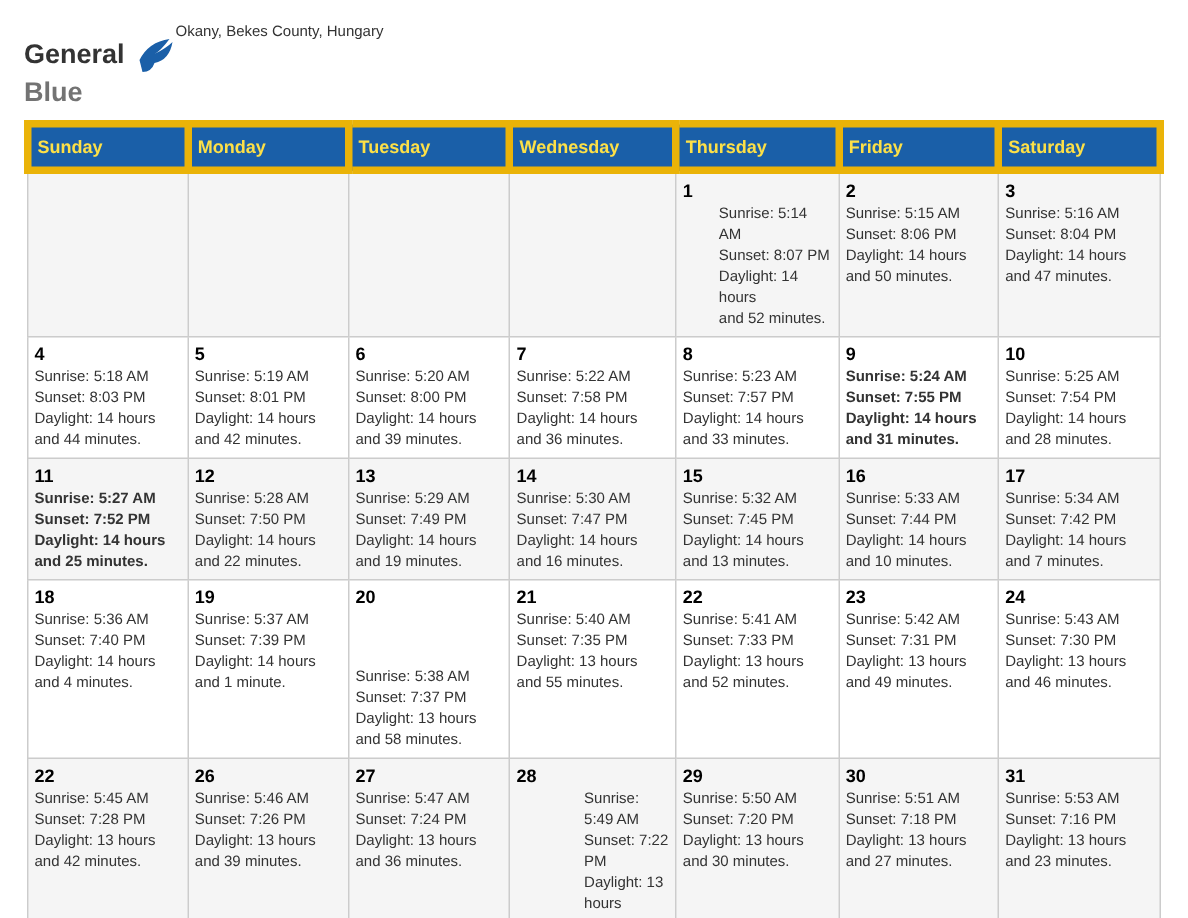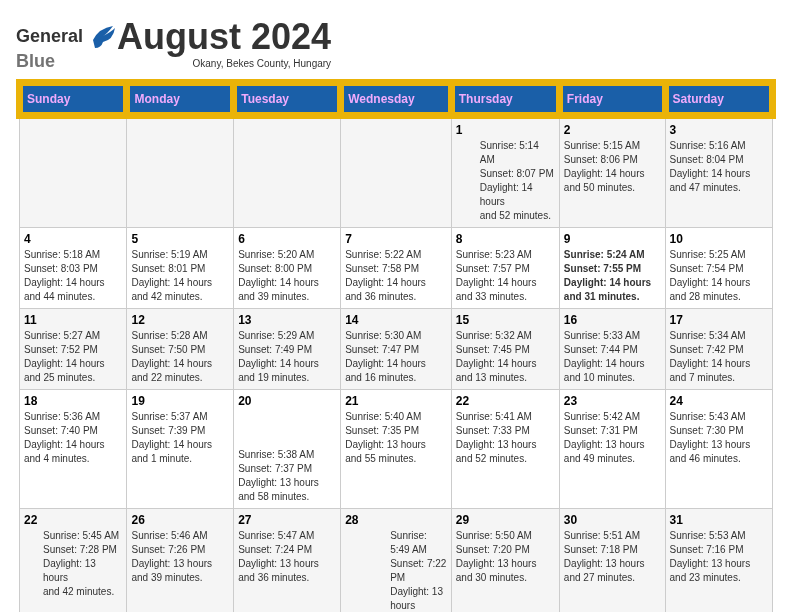--- a/index.html
+++ b/index.html
@@ -49,26 +49,26 @@
       font-size: 10px;
       color: #333;
     }
     table {
       width: 100%;
       border-collapse: collapse;
       font-size: 11px;
     }
     thead tr th {
       background-color: #1a5fa8;
-      color: #f0abfc;
+      color: #fde047;
       padding: 6px 4px;
       text-align: left;
       font-size: 12px;
       font-weight: bold;
-      border: 7px solid #eab308;
+      border: 5px solid #eab308;
     }
     tbody tr td {
       border: 1px solid #ccc;
       vertical-align: top;
       padding: 4px;
       width: 113px;
       min-height: 80px;
       background: #fff;
     }
     tbody tr:nth-child(odd) td {
@@ -105,21 +105,20 @@
         <span class="logo-text-general">General</span>
 
         <svg class="logo-icon" viewBox="0 0 32 32" fill="none" xmlns="http://www.w3.org/2000/svg">
           <path d="M8 20 Q14 8 28 6 Q22 14 18 16 Q26 12 30 8 Q28 20 18 22 Q16 28 10 28 Z" fill="#1a5fa8"></path>
         </svg>
       </div>
       <span class="logo-text-blue">Blue</span>
     </div>
   </div>
   <div class="title-area">
-    <div class="month-title">August 2024</div>
     <div class="subtitle">Okany, Bekes County, Hungary</div>
   </div>
 </div>
 
 <table>
   <thead>
     <tr id="header-row">
     <th>Sunday</th>
         <th>Monday</th>
         <th>Tuesday</th>
@@ -204,21 +203,21 @@
           <span class="day-number">10</span>
           <div class="day-info" style="white-space: pre-line;">Sunrise: 5:25 AM
 Sunset: 7:54 PM
 Daylight: 14 hours
 and 28 minutes.</div>
         </td>
       </tr>
       <tr>
         <td>
           <span class="day-number">11</span>
-          <div class="day-info" style="white-space: pre-line;">Sunrise: 5:27 AM
+          <div class="day-info" style="white-space: pre-line; font-weight: bold;">Sunrise: 5:27 AM
 Sunset: 7:52 PM
 Daylight: 14 hours
 and 25 minutes.</div>
         </td>
         <td>
           <span class="day-number">12</span>
           <div class="day-info" style="white-space: pre-line;">Sunrise: 5:28 AM
 Sunset: 7:50 PM
 Daylight: 14 hours
 and 22 minutes.</div>
@@ -306,21 +305,21 @@
           <span class="day-number">24</span>
           <div class="day-info" style="white-space: pre-line;">Sunrise: 5:43 AM
 Sunset: 7:30 PM
 Daylight: 13 hours
 and 46 minutes.</div>
         </td>
       </tr>
       <tr>
         <td>
           <span class="day-number">22</span>
-          <div class="day-info" style="white-space: pre-line; margin-left: 19px;">Sunrise: 5:45 AM
+          <div class="day-info" style="white-space: pre-line;">Sunrise: 5:45 AM
 Sunset: 7:28 PM
 Daylight: 13 hours
 and 42 minutes.</div>
         </td>
         <td>
           <span class="day-number">26</span>
           <div class="day-info" style="white-space: pre-line;">Sunrise: 5:46 AM
 Sunset: 7:26 PM
 Daylight: 13 hours
 and 39 minutes.</div>

